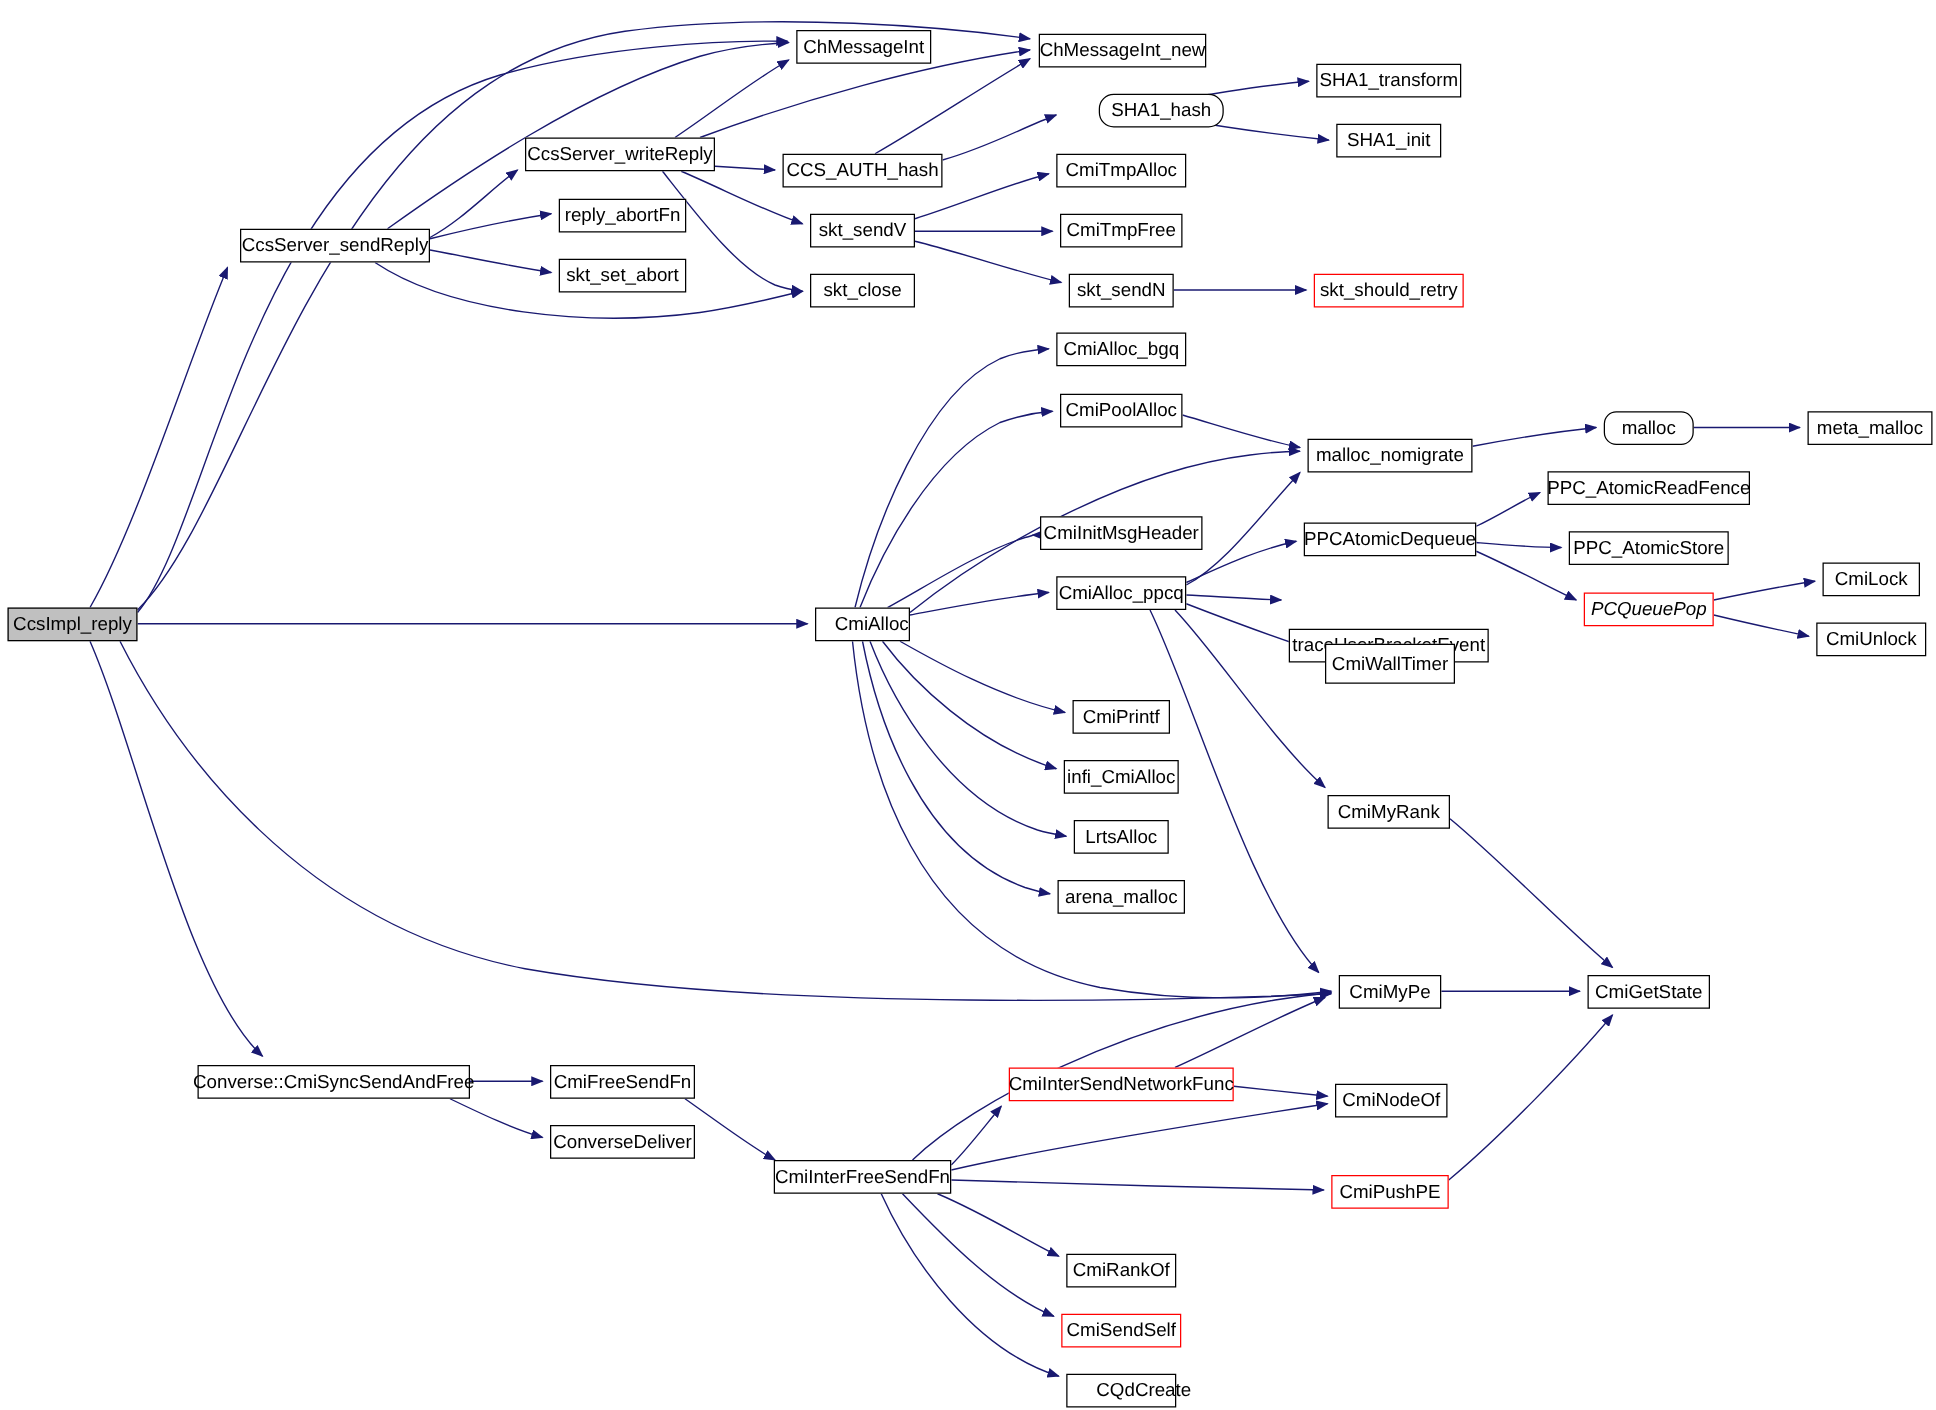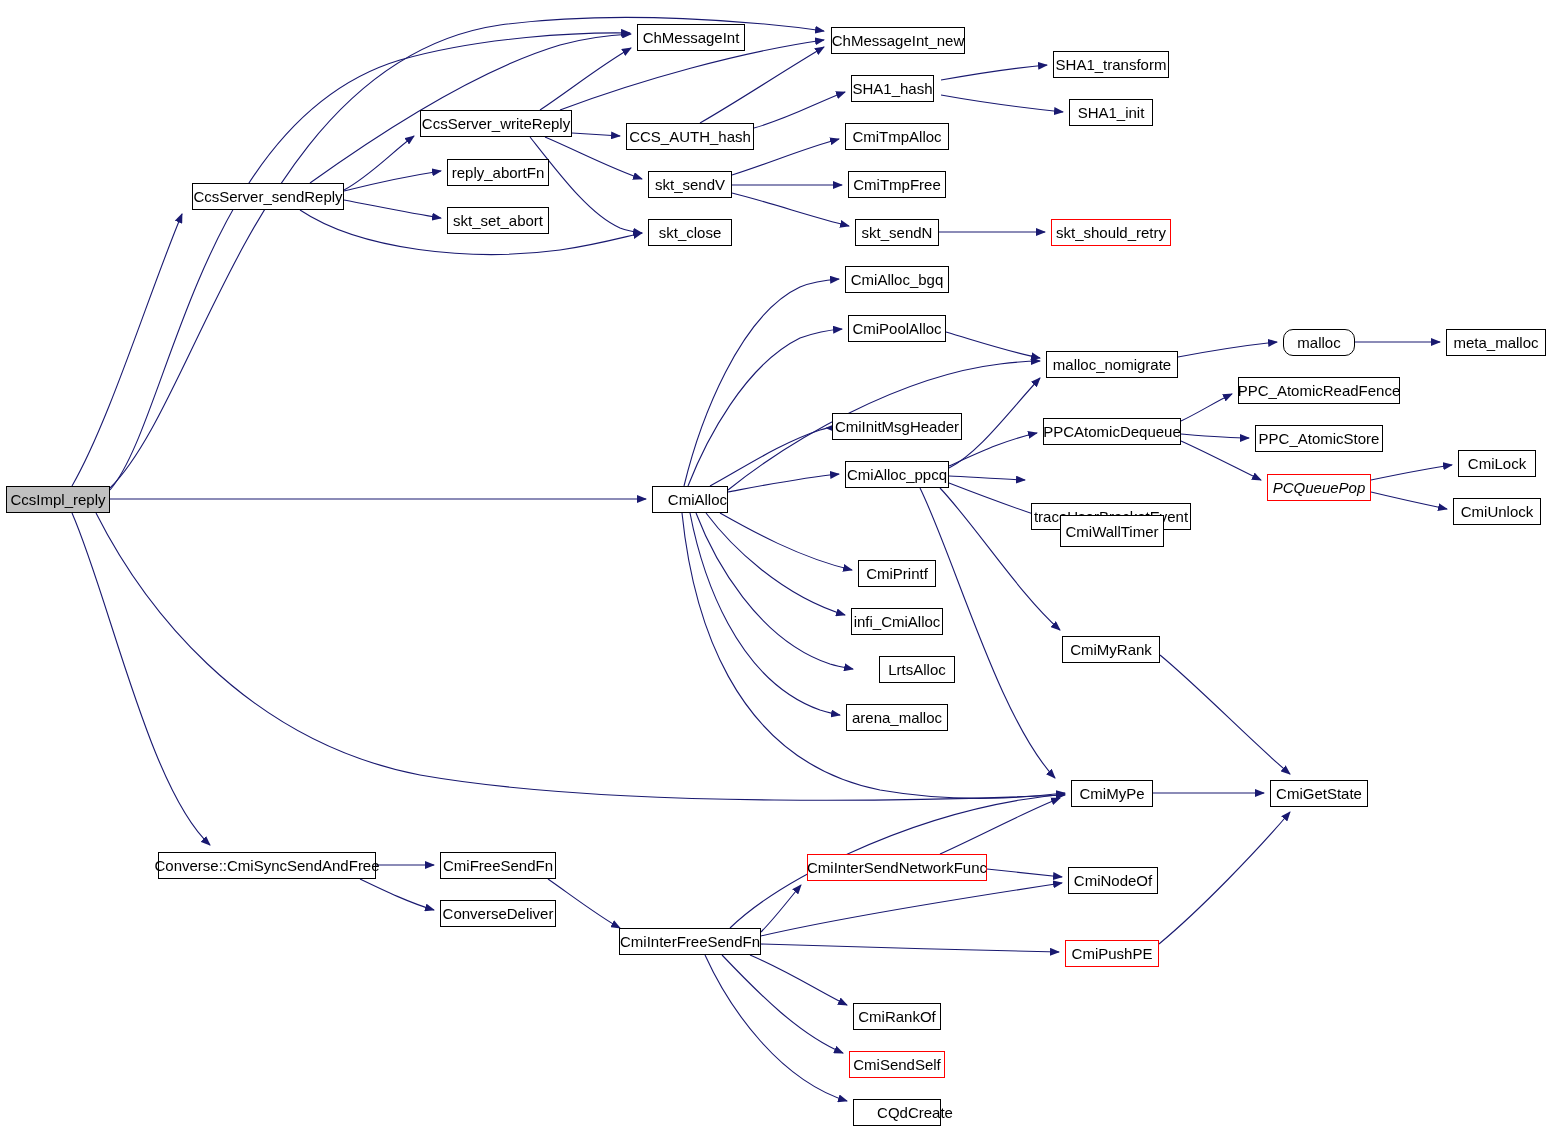--- a/index.html
+++ b/index.html
@@ -142,21 +142,21 @@
       </div>
       <div class="node" style="left: 637px; top: 24px; width: 108px; height: 27px;">
         <span>ChMessageInt</span>
       </div>
       <div class="node" style="left: 831px; top: 27px; width: 134px; height: 27px;">
         <span>ChMessageInt_new</span>
       </div>
       <div class="node" style="left: 626px; top: 123px; width: 128px; height: 27px;">
         <span>CCS_AUTH_hash</span>
       </div>
-      <div class="node" style="left: 851px; top: 75px; width: 83px; height: 27px;">
+      <div class="node" style="left: 879px; top: 75px; width: 100px; height: 27px; border-radius: 12px;">
         <span>SHA1_hash</span>
       </div>
       <div class="node" style="left: 1053px; top: 51px; width: 116px; height: 27px;">
         <span>SHA1_transform</span>
       </div>
       <div class="node" style="left: 1069px; top: 99px; width: 84px; height: 27px;">
         <span>SHA1_init</span>
       </div>
       <div class="node" style="left: 648px; top: 171px; width: 84px; height: 27px;">
         <span>skt_sendV</span>
@@ -220,21 +220,21 @@
       </div>
       <div class="node" style="left: 1060px; top: 515px; width: 104px; height: 32px;">
         <span>CmiWallTimer</span>
       </div>
       <div class="node" style="left: 858px; top: 560px; width: 78px; height: 27px;">
         <span>CmiPrintf</span>
       </div>
       <div class="node" style="left: 851px; top: 608px; width: 92px; height: 27px;">
         <span>infi_CmiAlloc</span>
       </div>
-      <div class="node" style="left: 859px; top: 656px; width: 76px; height: 27px; margin-left: 20px;">
+      <div class="node" style="left: 859px; top: 656px; width: 76px; height: 27px;">
         <span>LrtsAlloc</span>
       </div>
       <div class="node" style="left: 846px; top: 704px; width: 102px; height: 27px;">
         <span>arena_malloc</span>
       </div>
       <div class="node" style="left: 1062px; top: 636px; width: 98px; height: 27px;">
         <span>CmiMyRank</span>
       </div>
       <div class="node" style="left: 1071px; top: 780px; width: 82px; height: 27px;">
         <span>CmiMyPe</span>

